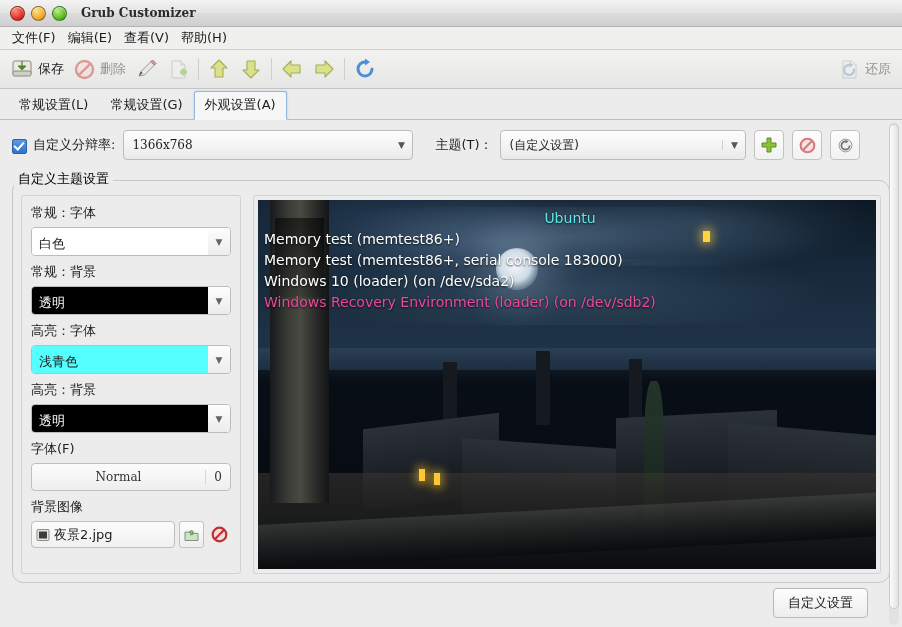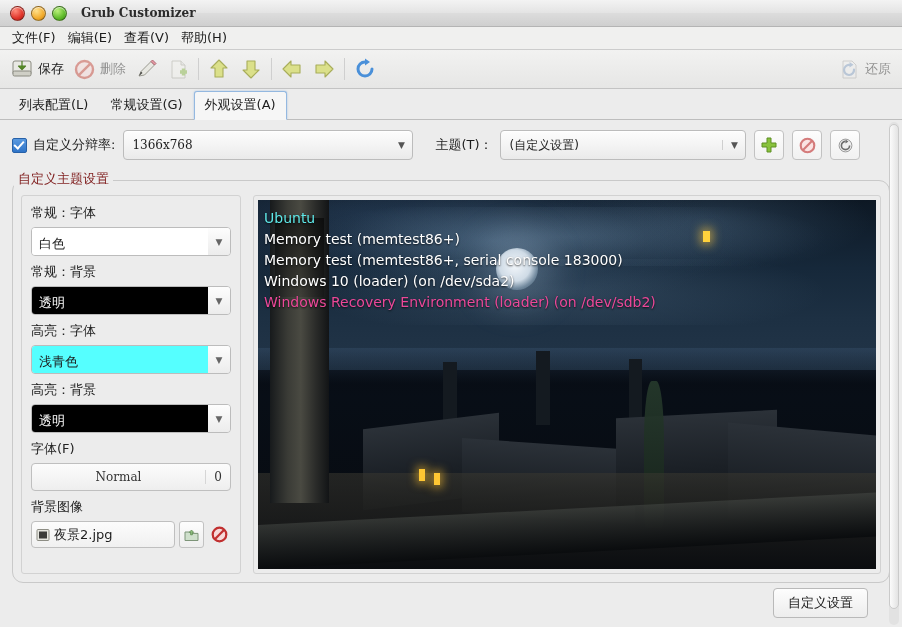--- a/index.html
+++ b/index.html
@@ -126,21 +126,21 @@
     position: relative;
   }
 
   
   .toprow {
     display: flex; align-items: center;
     gap: 8px;
     margin-bottom: 10px;
     flex: 0 0 auto;
   }
-  .chk-wrap { display: flex; align-items: center; gap: 6px; }
+  .chk-wrap { display: flex; align-items: flex-end; gap: 6px; }
   .chk {
     width: 13px; height: 13px; border-radius: 2px;
     background: linear-gradient(to bottom, #5a9ae0, #2f74c8);
     border: 1px solid #2761a8;
     position: relative;
     flex: 0 0 auto;
   }
   .chk::after {
     content: "";
     position: absolute; left: 3px; top: 0px;
@@ -189,21 +189,21 @@
   }
 
   
   .groupbox {
     flex: 1 1 auto;
     display: flex; flex-direction: column;
     min-height: 0;
     position: relative;
   }
   .gb-title {
-    font-size: 13px; color: #7f1d1d;
+    font-size: 13px; color: #000000;
     padding: 0 4px;
     position: relative; z-index: 2;
     align-self: flex-start;
     background: #ececec;
     margin-left: 2px;
   }
   .gb-body {
     flex: 1 1 auto;
     border: 1px solid #c9c9c9;
     border-radius: 11px;
@@ -414,21 +414,21 @@
     z-index: 5;
   }
   .mentry {
     font-size: 14px;
     line-height: 21px;
     color: #ffffff;
     white-space: nowrap;
     text-shadow: 0 1px 2px rgba(0,0,0,0.75);
     font-family: "DejaVu Sans","Liberation Sans",sans-serif;
   }
-  .mentry.sel { color: #5fe8e8; }
+  .mentry.sel { color: #5fe8e8; text-align: center; }
 
   
   .bottombar {
     flex: 0 0 auto;
     height: 40px;
     display: flex; align-items: center; justify-content: flex-end;
     padding: 0 22px 4px 12px;
   }
   .adv-btn {
     padding: 5px 14px;
@@ -578,21 +578,21 @@
           <path d="M4 2 H13 L17 6 V19 H4 Z" fill="#eeeeee" stroke="#a8a8a8" stroke-width="1"></path>
           <path d="M15 10.5 A5 5 0 1 1 10.5 6" fill="none" stroke="#7d9bc0" stroke-width="2.2" stroke-linecap="round"></path>
           <path d="M10.5 3 L10.5 8.6 L14.5 5.8 Z" fill="#7d9bc0"></path>
         </svg>
       </span>
       <span class="tb-label">还原</span>
     </div>
   </div>
 
   <div class="tabbar">
-    <div class="tab">列表配置(L)</div>
+    <div class="tab">常规设置(L)</div>
     <div class="tab">常规设置(G)</div>
     <div class="tab active">外观设置(A)</div>
   </div>
 
   <div class="content">
     <div class="content-inner">
 
       <div class="toprow">
         <div class="chk-wrap">
           <div class="chk"></div>

